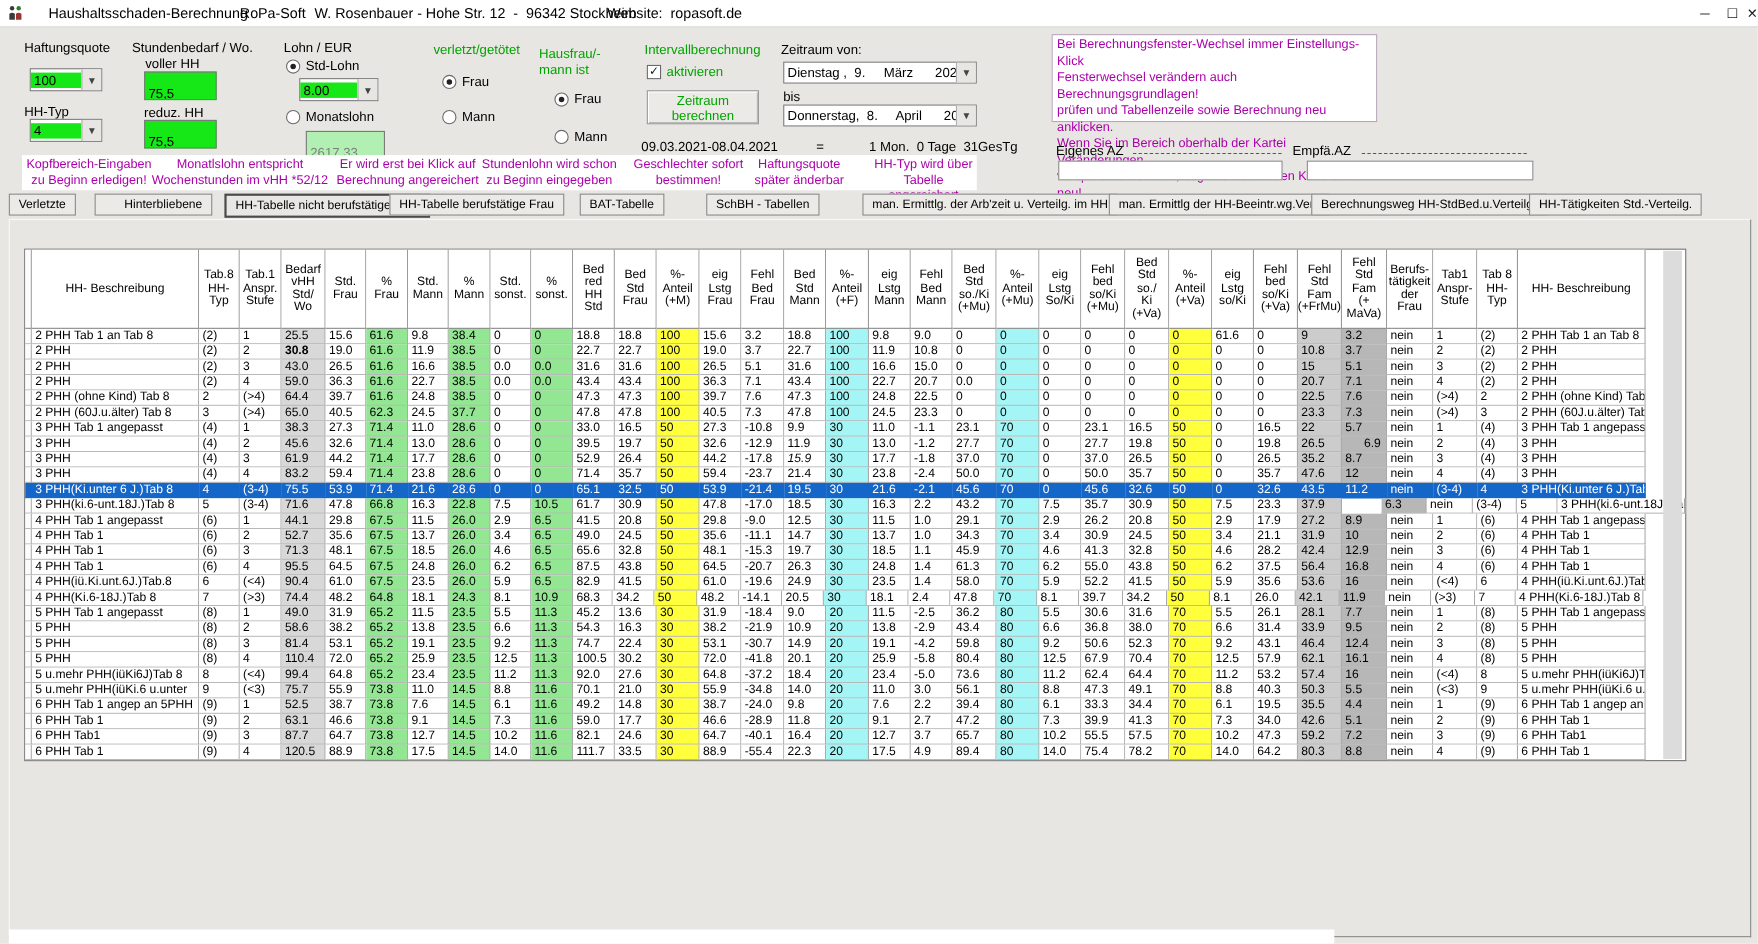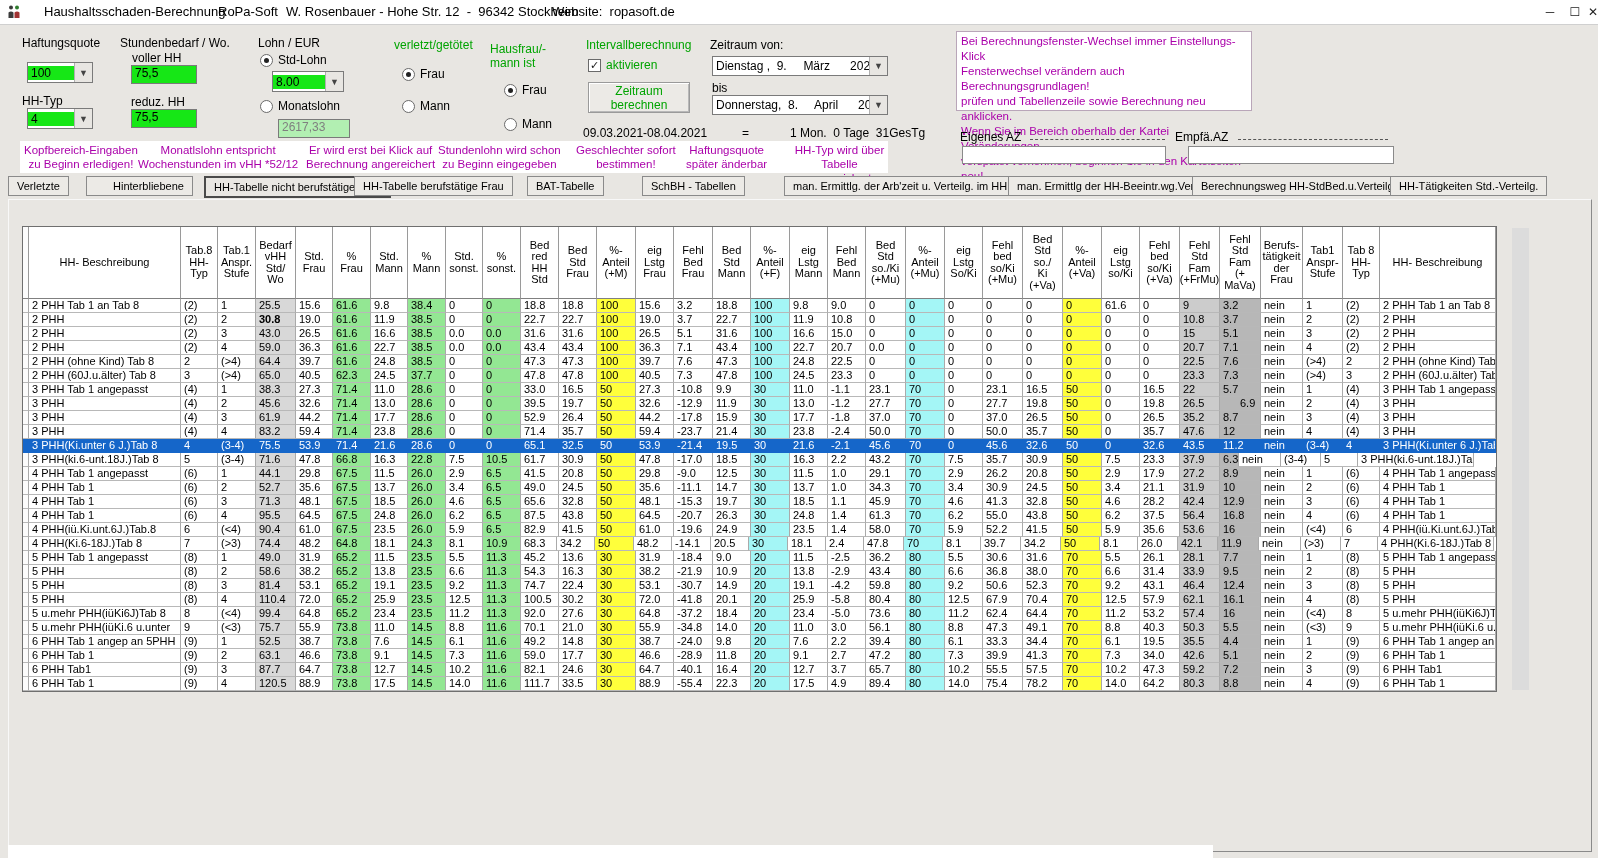--- a/index.html
+++ b/index.html
@@ -9,21 +9,21 @@
   .titlebar{position:absolute;left:0;top:0;width:1598px;height:24px;background:#ffffff;
             border-bottom:1px solid #d0d0d0;}
   .titlebar .seg{position:absolute;top:4px;font-size:13px;white-space:pre;}
   .app-icon{position:absolute;left:6px;top:4px;}
   .winbtn{position:absolute;top:2px;width:24px;height:20px;text-align:center;
           font-size:12px;line-height:20px;color:#222;cursor:default;}
   
   .lbl{position:absolute;font-size:12px;white-space:pre-line;}
   .lbl.green{color:#00a400;}
   .field{position:absolute;box-sizing:border-box;border:1px solid #7a7a7a;
-         font-size:12px;padding:0 3px;background:#16e716;overflow:hidden;white-space:pre;}
+         font-size:12px;padding:12px 3px;background:#16e716;overflow:hidden;white-space:pre;}
   .field.pale{background:#b2efb2;color:#7f7f7f;}
   .combo{position:absolute;box-sizing:border-box;border:1px solid #7a7a7a;background:#fff;
          font-size:12px;display:flex;align-items:center;}
   .combo .val{flex:1;padding:0 3px;white-space:pre;overflow:hidden;}
   .combo .btn{width:17px;height:100%;background:#e8e6e2;border-left:1px solid #b0b0b0;
               display:flex;align-items:center;justify-content:center;font-size:9px;color:#444;}
   .radio{position:absolute;width:13px;height:13px;border:1px solid #6a6a6a;border-radius:50%;
          background:#fff;box-sizing:border-box;}
   .radio.checked::after{content:"";position:absolute;left:3px;top:3px;width:5px;height:5px;
          border-radius:50%;background:#222;}
@@ -602,21 +602,21 @@
         <div class="tcell ct-green" style="width: 38px;">71.4</div>
         <div class="tcell" style="width: 37px;">17.7</div>
         <div class="tcell ct-green" style="width: 38px;">28.6</div>
         <div class="tcell" style="width: 37px;">0</div>
         <div class="tcell ct-green" style="width: 38px;">0</div>
         <div class="tcell" style="width: 38px;">52.9</div>
         <div class="tcell" style="width: 38px;">26.4</div>
         <div class="tcell ct-yellow" style="width: 39px;">50</div>
         <div class="tcell" style="width: 38px;">44.2</div>
         <div class="tcell" style="width: 39px;">-17.8</div>
-        <div class="tcell" style="width: 38px;">15.9</div>
+        <div class="tcell" style="width: 38px; font-style: italic;">15.9</div>
         <div class="tcell ct-cyan" style="width: 39px;">30</div>
         <div class="tcell" style="width: 38px;">17.7</div>
         <div class="tcell" style="width: 38px;">-1.8</div>
         <div class="tcell" style="width: 40px;">37.0</div>
         <div class="tcell ct-cyan" style="width: 39px;">70</div>
         <div class="tcell" style="width: 38px;">0</div>
         <div class="tcell" style="width: 40px;">37.0</div>
         <div class="tcell" style="width: 40px;">26.5</div>
         <div class="tcell ct-yellow" style="width: 39px;">50</div>
         <div class="tcell" style="width: 38px;">0</div>
@@ -723,21 +723,21 @@
         <div class="tcell" style="width: 38px;">2.2</div>
         <div class="tcell" style="width: 40px;">43.2</div>
         <div class="tcell ct-cyan" style="width: 39px;">70</div>
         <div class="tcell" style="width: 38px;">7.5</div>
         <div class="tcell" style="width: 40px;">35.7</div>
         <div class="tcell" style="width: 40px;">30.9</div>
         <div class="tcell ct-yellow" style="width: 39px;">50</div>
         <div class="tcell" style="width: 38px;">7.5</div>
         <div class="tcell" style="width: 40px;">23.3</div>
         <div class="tcell ct-gray1" style="width: 40px;">37.9</div>
-        <div class="tcell ct-gray2" style="width: 19px;">6.3</div>
+        <div class="tcell ct-gray2" style="width: 41px; margin-left: 36px;">6.3</div>
         <div class="tcell" style="width: 42px;">nein</div>
         <div class="tcell" style="width: 40px;">(3-4)</div>
         <div class="tcell" style="width: 37px;">5</div>
         <div class="tcell" style="width: 116px;">3 PHH(ki.6-unt.18J.)Tab</div>
       </div>
       <div class="trow">
         <div class="tcell gut" style="width: 6px; padding: 0px;"></div>
         <div class="tcell" style="width: 152px;">4 PHH Tab 1 angepasst</div>
         <div class="tcell" style="width: 37px;">(6)</div>
         <div class="tcell" style="width: 38px;">1</div>

